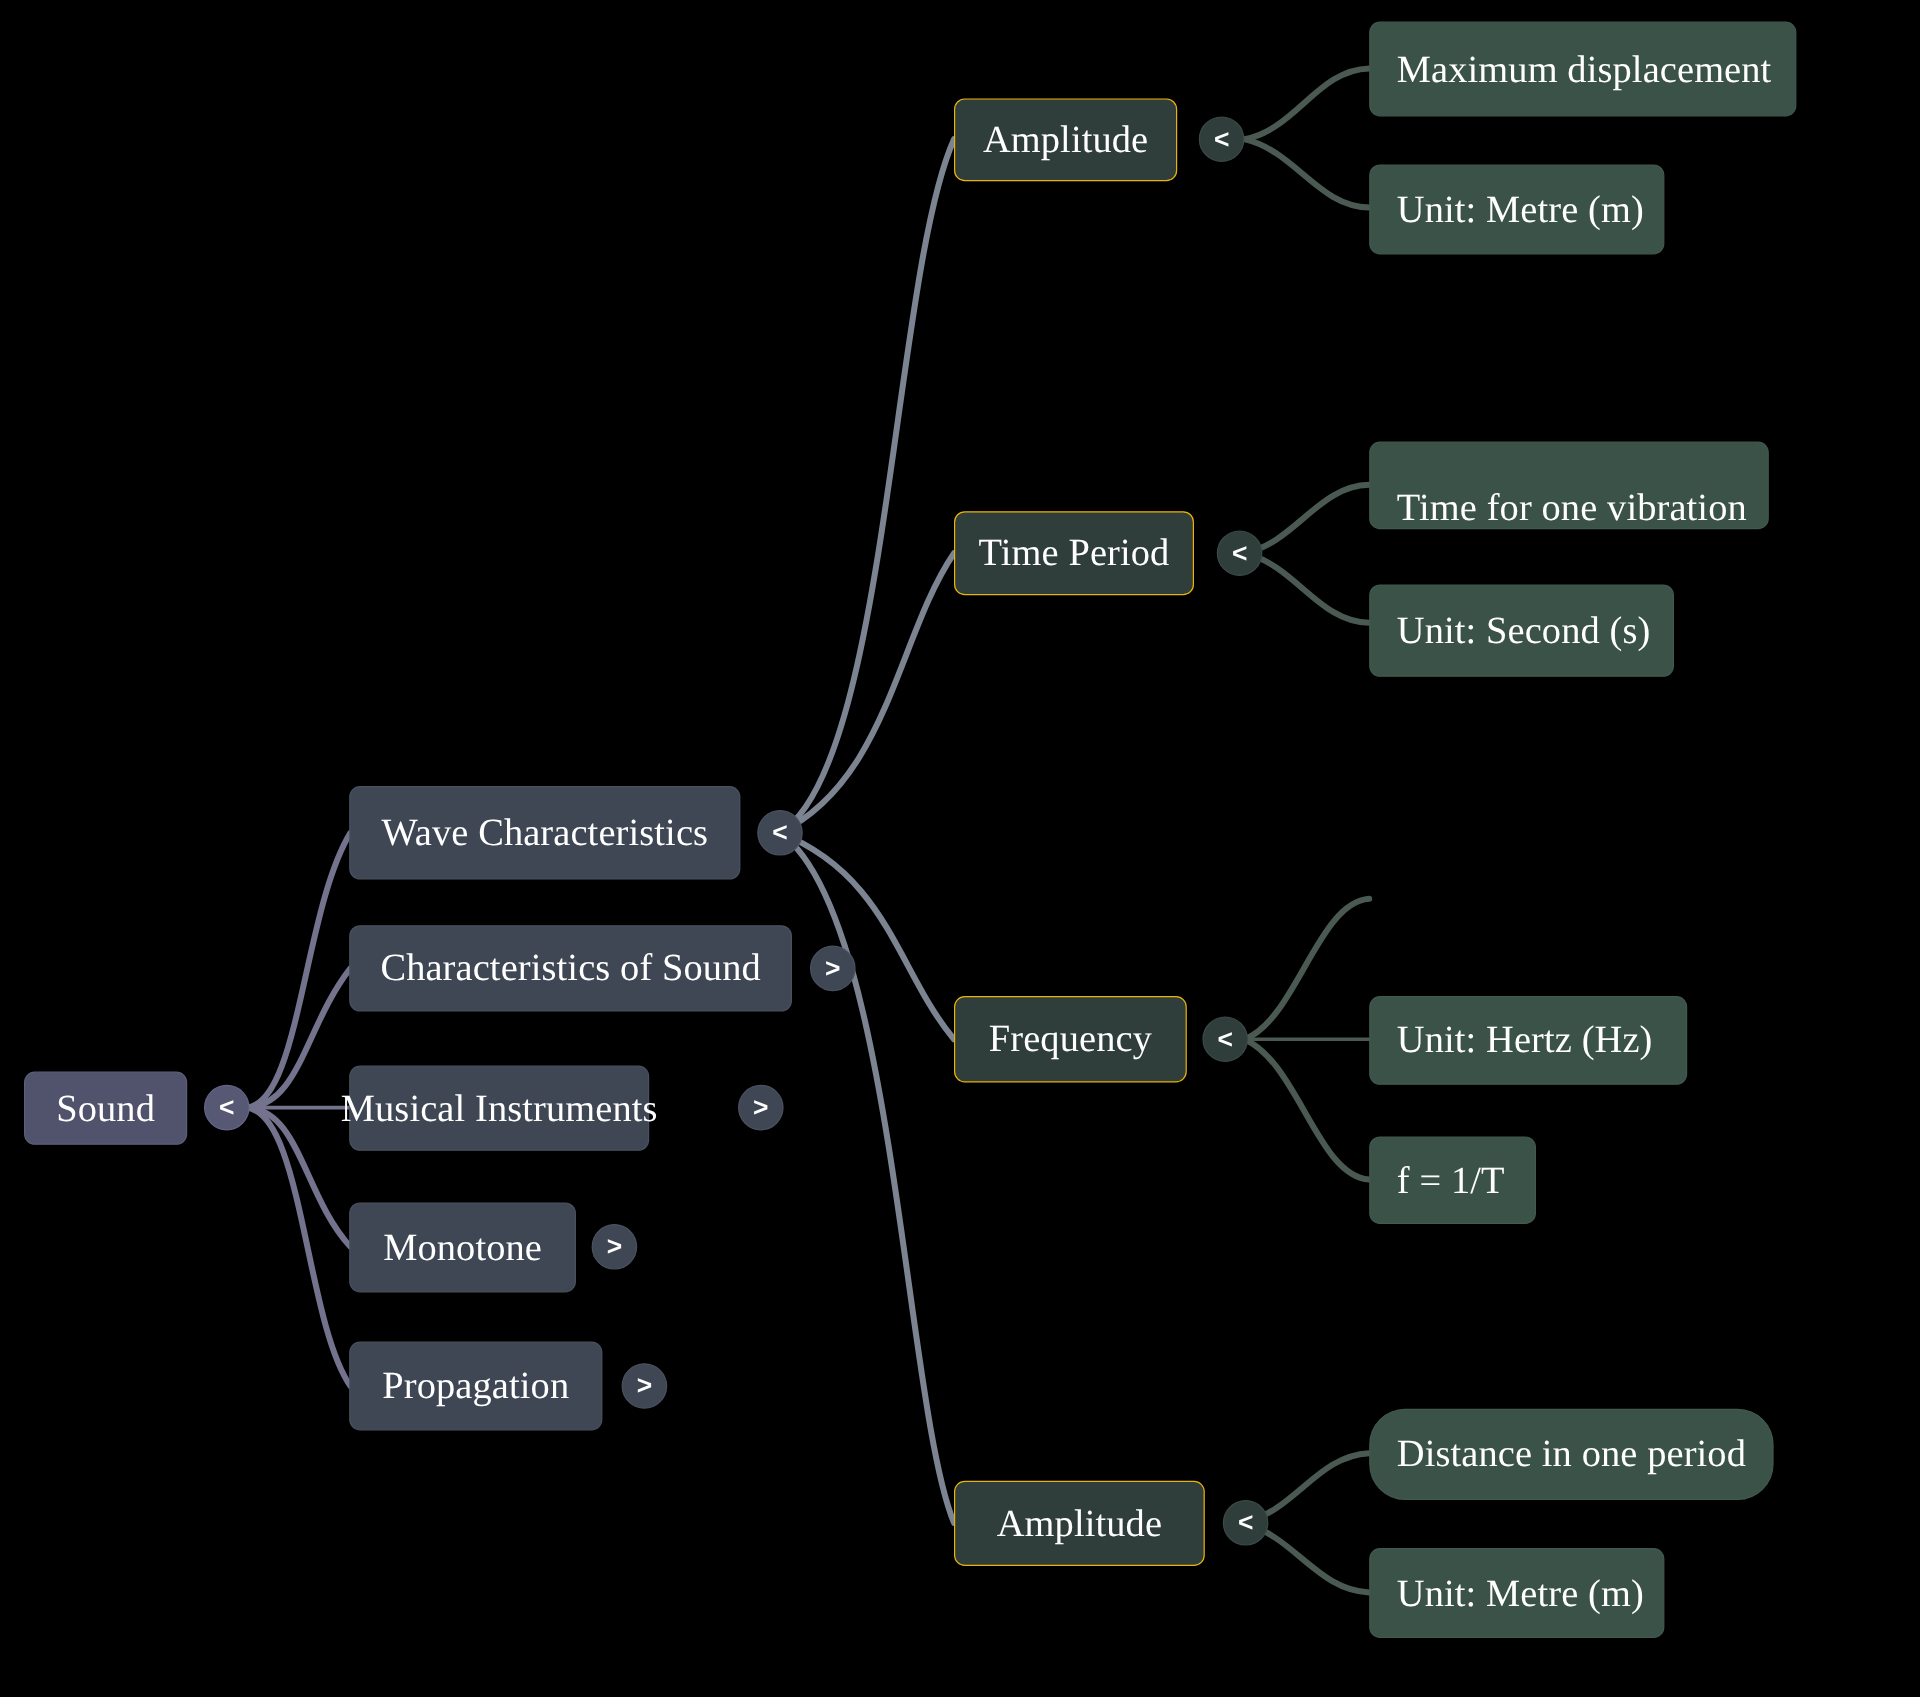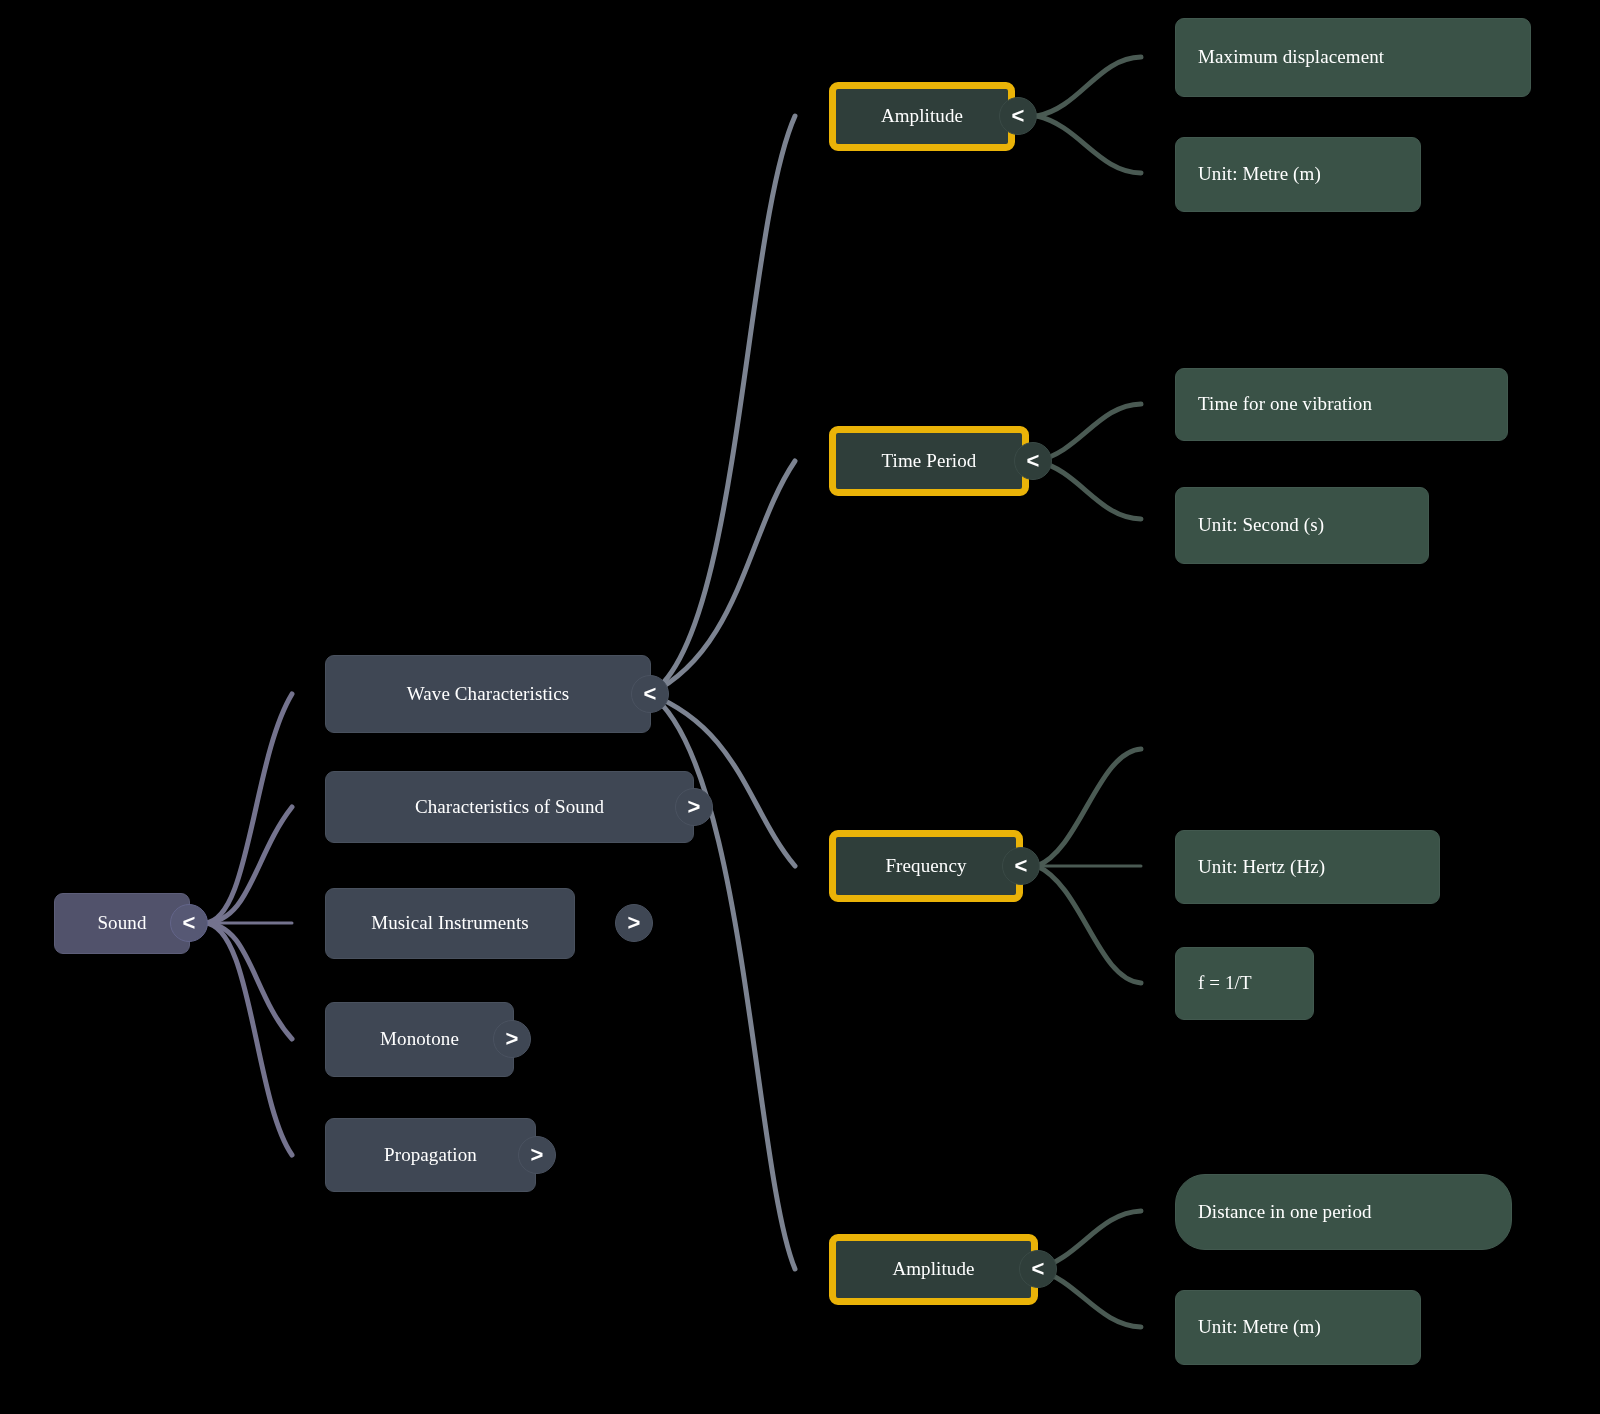--- a/index.html
+++ b/index.html
@@ -24,41 +24,40 @@
     height: 1414px;
     pointer-events: none;
   }
   .node {
     position: absolute;
     box-sizing: border-box;
     display: flex;
     align-items: center;
     border-radius: 9px;
     color: #ffffff;
-    font-size: 19px;
+    font-size: 32px;
     line-height: 1.1;
     padding: 0 22px;
     white-space: nowrap;
     letter-spacing: 0.1px;
-    margin-left: 34px;
   }
   .node.root {
     background: #51526b;
     border: 1px solid #5d5e79;
     justify-content: center;
     padding: 2px 14px;
   }
   .node.lvl2 {
     background: #3f4754;
     border: 1px solid #49515e;
     justify-content: center;
   }
   .node.lvl3 {
     background: #2f3e3a;
-    border: 7px solid #eab308;
+    border: 1px solid #eab308;
     justify-content: center;
   }
   .node.leaf {
     background: #3a5247;
     border: 1px solid #42594f;
     justify-content: flex-start;
   }
   .badge {
     position: absolute;
     width: 38px;
@@ -195,21 +194,21 @@
     <span>&lt;</span>
   </div>
 
   <div class="node leaf" style="left:1141px; top:18px; width:356px; height:79px;">
     <span>Maximum displacement</span>
   </div>
   <div class="node leaf" style="left:1141px; top:137px; width:246px; height:75px;">
     <span>Unit: Metre (m)</span>
   </div>
 
-  <div class="node leaf" style="left:1141px; top:368px; width:333px; height:73px;">
+  <div class="node leaf" style="left:1141px; top:368px; width:333px; height:73px;align-items:flex-end;">
     <span>Time for one vibration</span>
   </div>
   <div class="node leaf" style="left:1141px; top:487px; width:254px; height:77px;">
     <span>Unit: Second (s)</span>
   </div>
 
   <div class="node leaf" style="left:1141px; top:830px; width:265px; height:74px;">
     <span>Unit: Hertz (Hz)</span>
   </div>
   <div class="node leaf" style="left:1141px; top:947px; width:139px; height:73px;">

